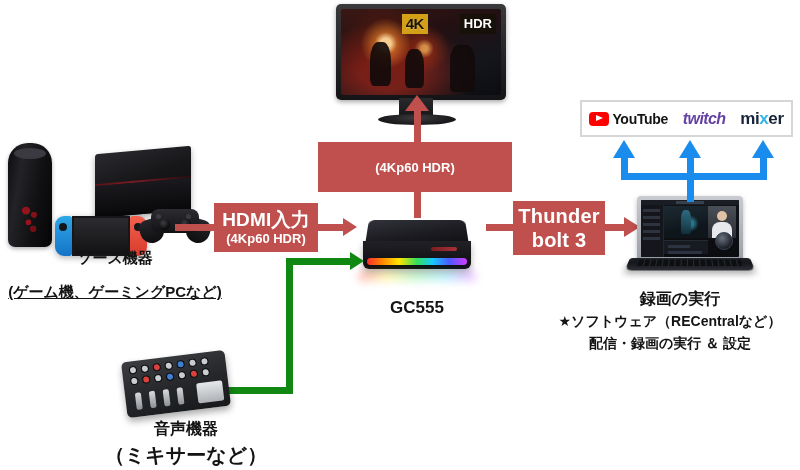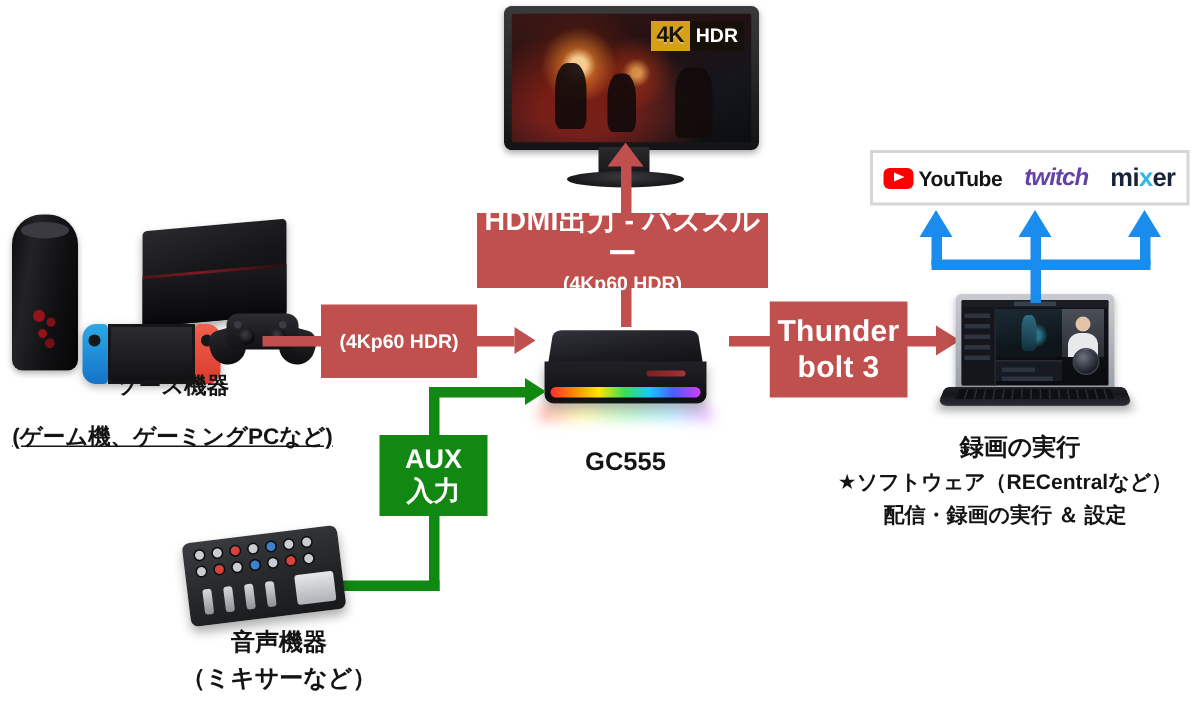--- a/index.html
+++ b/index.html
@@ -98,21 +98,21 @@
     background: linear-gradient(180deg,#2a2a2d,#171719);
   }
   .mon-stand-base {
     position:absolute; left:42px; top:110px; width:78px; height:11px;
     background: radial-gradient(ellipse at 50% 35%,#3b3b3f,#18181a 70%);
     border-radius: 50%;
   }
   .badge4k {
     position:absolute; right:5px; top:5px;
     display:flex; align-items:stretch; height:20px;
-    font-weight:bold; font-size:15px; line-height:20px;
+    font-weight:bold; font-size:15px; line-height:20px;gap:32px;
   }
   .badge4k .k4 {
     background:#d4a017; color:#1a1405; padding:0 4px; letter-spacing:-.5px;
     text-shadow:0 1px 0 rgba(255,255,255,.25);
   }
   .badge4k .hdr {
     background:rgba(20,16,6,.72); color:#ffffff; padding:0 4px; font-size:13px;
   }
 
   
@@ -360,21 +360,20 @@
     </div>
     <div class="mon-stand-neck"></div>
     <div class="mon-stand-base"></div>
   </div>
 
   <div class="bar red-bar abs" style="left:414px; top:190px; width:7px; height:28px;"></div>
   <div class="bar red-bar abs" style="left:414px; top:108px; width:7px; height:36px;"></div>
   <div class="tri abs" style="left:405px; top:95px; border-left:12px solid transparent; border-right:12px solid transparent; border-bottom:16px solid #c0504d;"></div>
 
   <div class="redbox" style="left:318px; top:142px; width:194px; height:50px;">
-    <span class="l1">HDMI出力 - パススルー</span>
     <span class="l2">(4Kp60 HDR)</span>
   </div>
 
   <div class="tower" style="left:8px; top:143px;">
     <div class="tower-top"></div>
   </div>
 
   <div class="console" style="left:95px; top:150px;">
     <div class="seam"></div>
     <div class="face"></div>
@@ -397,43 +396,40 @@
   </div>
 
   <div class="cap" style="left:0px; top:248px; width:230px; font-size:15px;">ソース機器</div>
   <div class="cap" style="left:0px; top:282px; width:230px; font-size:15px;text-decoration:underline;">(ゲーム機、ゲーミングPCなど)</div>
 
   <div class="bar red-bar abs" style="left:175px; top:224px; width:40px; height:7px;"></div>
   <div class="bar red-bar abs" style="left:317px; top:224px; width:26px; height:7px;"></div>
   <div class="tri abs" style="left:343px; top:218px; border-top:9px solid transparent; border-bottom:9px solid transparent; border-left:14px solid #c0504d;"></div>
 
   <div class="redbox" style="left:214px; top:203px; width:104px; height:49px;">
+    <span class="l1">HDMI入力</span>
     <span class="l2">(4Kp60 HDR)</span>
   </div>
 
   <div class="capbox" style="left:359px; top:215px;">
     <div class="top"></div>
     <div class="front">
       <div class="logo"></div>
       <div class="rgb"></div>
     </div>
     <div class="glow"></div>
   </div>
 
   <div class="cap" style="left:347px; top:297px; width:140px; font-size:17px;">GC555</div>
 
   <div class="bar green-bar abs" style="left:213px; top:387px; width:80px; height:7px;"></div>
   <div class="bar green-bar abs" style="left:286px; top:258px; width:7px; height:136px;"></div>
   <div class="bar green-bar abs" style="left:286px; top:258px; width:66px; height:7px;"></div>
   <div class="tri abs" style="left:350px; top:252px; border-top:9px solid transparent; border-bottom:9px solid transparent; border-left:14px solid #118811;"></div>
 
-  <div class="greenbox" style="left:253px; top:290px; width:72px; height:54px;">
-    <span>AUX</span>
-    <span>入力</span>
-  </div>
 
   <div class="mixer" style="left:124px; top:356px;">
     <div class="deck">
       <div class="knobrow">
         <div class="kn" style="left:0px;  top:0px;"></div>
         <div class="kn" style="left:12px; top:0px;"></div>
         <div class="kn redk" style="left:24px; top:0px;"></div>
         <div class="kn" style="left:36px; top:0px;"></div>
         <div class="kn bluk" style="left:48px; top:0px;"></div>
         <div class="kn" style="left:60px; top:0px;"></div>
@@ -448,27 +444,27 @@
       </div>
       <div class="fader" style="left:10px; bottom:7px;"></div>
       <div class="fader" style="left:24px; bottom:7px;"></div>
       <div class="fader" style="left:38px; bottom:7px;"></div>
       <div class="fader" style="left:52px; bottom:7px;"></div>
       <div class="panel"></div>
     </div>
   </div>
 
   <div class="cap" style="left:96px; top:418px; width:180px; font-size:16px;">音声機器</div>
-  <div class="cap" style="left:96px; top:442px; width:180px; font-size:16px;">（ミキサーなど）</div>
+  <div class="cap" style="left:96px; top:442px; width:180px; font-size:20px;">（ミキサーなど）</div>
 
   <div class="bar red-bar abs" style="left:486px; top:224px; width:28px; height:7px;"></div>
   <div class="bar red-bar abs" style="left:604px; top:224px; width:20px; height:7px;"></div>
   <div class="tri abs" style="left:624px; top:217px; border-top:10px solid transparent; border-bottom:10px solid transparent; border-left:16px solid #c0504d;"></div>
 
-  <div class="redbox tb" style="left:513px; top:201px; width:92px; height:64px;">
+  <div class="redbox tb" style="left:513px; top:201px; width:92px; height:54px;">
     <span class="l1">Thunder</span>
     <span class="l1">bolt 3</span>
   </div>
 
   <div class="laptop" style="left:630px; top:196px;">
     <div class="lid">
       <div class="scr">
         <div class="bar-top"></div>
         <div class="left-pane">
           <div class="lp-row" style="top:4px;"></div>

